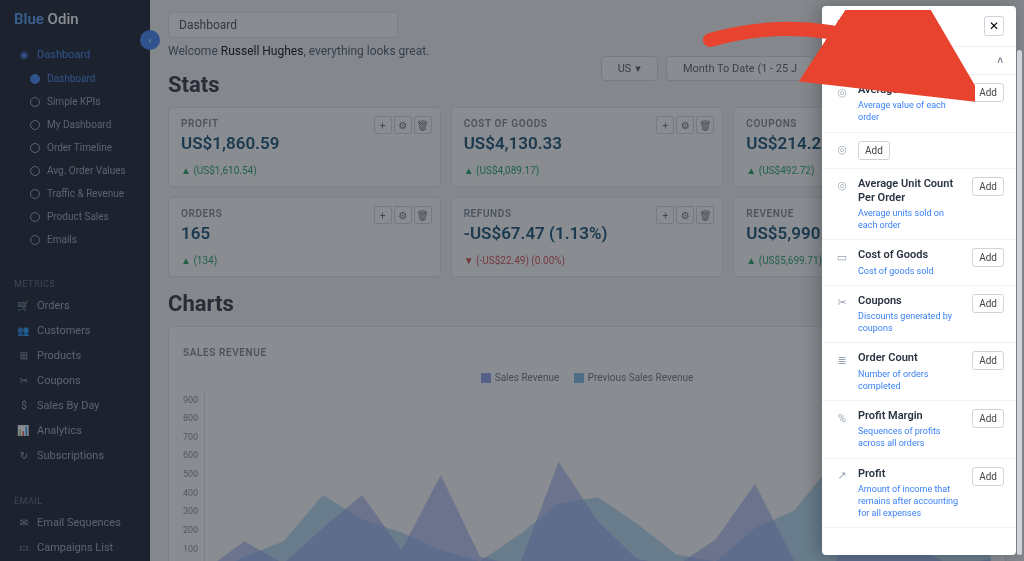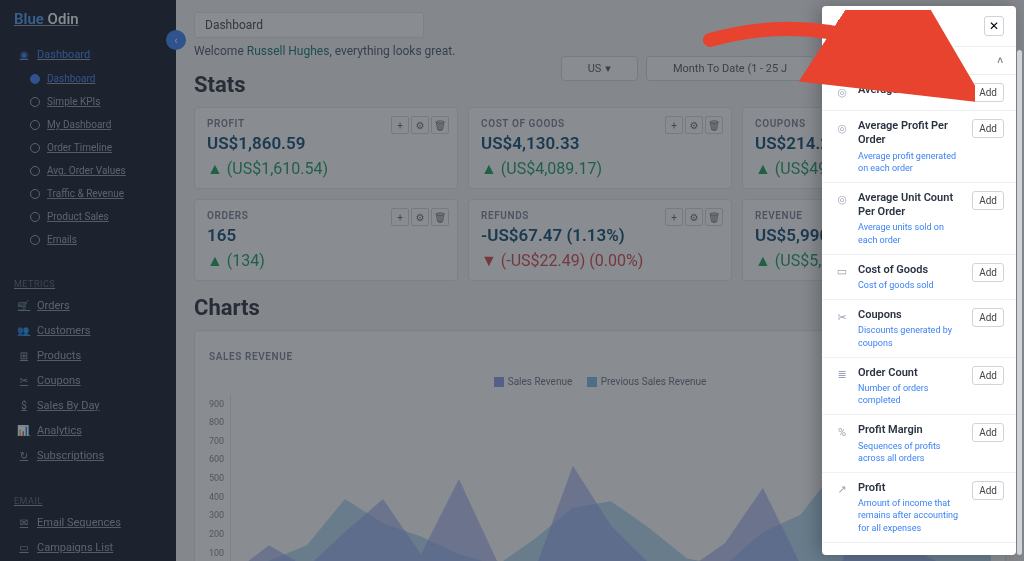--- a/index.html
+++ b/index.html
@@ -1,40 +1,40 @@
 <!DOCTYPE html>
 <html><head>
 <meta charset="utf-8">
 <style>
 * { margin:0; padding:0; box-sizing:border-box; font-family:-apple-system,Segoe UI,Roboto,sans-serif; }
 body { width:1024px; height:561px; overflow:hidden; background:#f4f5f7; position:relative; }
 .app { display:flex; height:100%; }
-.sidebar { width:176px; background:#101724; color:#8a94a6; font-size:11px; padding:10px 0; position:relative; flex-shrink:0;text-decoration:underline; }
+.sidebar { width:150px; background:#101724; color:#8a94a6; font-size:11px; padding:10px 0; position:relative; flex-shrink:0; }
 .brand { color:#fff; font-size:15px; padding:0 14px 14px; font-weight:500; }
 .brand b { color:#4e9cf5; font-weight:600; }
 .collapse { position:absolute; right:-10px; top:30px; width:20px; height:20px; background:#3b82f6; border-radius:50%; display:flex; align-items:center; justify-content:center; color:#fff; font-size:10px; }
 .nav-sec { padding:4px 14px; color:#5a6378; font-size:9px; letter-spacing:.5px; margin-top:24px; }
 .nav-item { padding:6px 14px 6px 18px; display:flex; align-items:center; gap:7px; cursor:pointer; color:#9aa3b5; }
 .nav-item.sel { color:#3b82f6; }
 .nav-item.sub { padding-left:30px; font-size:10px; }
 .nav-item .ic { width:12px; height:12px; display:inline-flex; align-items:center; justify-content:center; font-size:10px;}
 .nav-item.sub .ic { width:10px; height:10px; border:1.3px solid currentColor; border-radius:50%; }
 .nav-item.sub.sel .ic { background:#3b82f6; border-color:#3b82f6;}
 .main { flex:1; padding:12px 18px; overflow:hidden; }
 .breadcrumb { background:#fff; border:1px solid #e2e5ea; padding:5px 10px; width:230px; font-size:12px; color:#444; border-radius:3px; }
 .welcome { font-size:12px; color:#4a5568; margin-top:6px; }
-.welcome a { color:#0f766e; text-decoration:none;text-align:right; }
+.welcome a { color:#000000; text-decoration:none;text-align:right; }
 .topright { position:absolute; right:210px; top:56px; display:flex; gap:8px; }
-.pill { background:#fff; border:1px solid #d6dae1; padding:5px 26px; font-size:11px; border-radius:4px; color:#555; display:flex; align-items:center; gap:4px;}
+.pill { background:#fff; border:1px solid #d6dae1; padding:5px 16px; font-size:11px; border-radius:4px; color:#555; display:flex; align-items:center; gap:4px;}
 h2 { font-size:22px; font-weight:700; color:#262c36; margin:14px 0 10px; }
 .stats { display:grid; grid-template-columns:repeat(3,1fr); gap:10px; }
 .card { background:#fff; border:1px solid #e2e5ea; border-radius:4px; padding:10px 12px; position:relative; min-height:70px; }
 .card-title { font-size:10px; letter-spacing:.6px; color:#7a8291; font-weight:600; margin-bottom:4px;}
 .card-val { font-size:17px; font-weight:600; color:#0c4a6e; }
-.card-sub { font-size:16px; margin-top:6px;}
+.card-sub { font-size:10px; margin-top:12px;}
 .card-sub.up { color:#1a9e5c;} .card-sub.dn { color:#d14848;}
 .card-actions { position:absolute; right:8px; top:8px; display:flex; gap:2px; }
 .ibtn { width:18px; height:18px; border:1px solid #d6dae1; background:#fff; font-size:10px; display:flex; align-items:center; justify-content:center; color:#666; border-radius:2px;}
 .charts-card { background:#fff; border:1px solid #e2e5ea; border-radius:4px; padding:14px; margin-top:8px; }
 .chart-head { display:flex; justify-content:space-between; align-items:center;}
 .chart-title { font-size:10px; letter-spacing:.6px; color:#7a8291; font-weight:600;}
 .chart-sel { border:1px solid #d6dae1; padding:4px 8px; font-size:11px; border-radius:3px; color:#555;}
 .legend { text-align:center; font-size:10px; color:#6b7280; margin-top:8px;}
 .lg { display:inline-flex; align-items:center; gap:4px; margin:0 6px;}
 .sw { width:10px; height:10px; background:#8b9ef0; display:inline-block;}
@@ -280,29 +280,26 @@
   </div>
   <div class="panel-sec">
       <span>KPIS</span>
       <span>˄</span>
     </div>
   <div class="kpi-list" id="kpilist">
       <div class="kpi">
         <div class="kpi-ic">◎</div>
         <div class="kpi-body">
           <div class="kpi-name">Average Order Value</div>
+          <div class="kpi-desc">Average value of each order</div>
         </div>
         <button class="addbtn">Add</button>
       </div>
       <div class="kpi">
         <div class="kpi-ic">◎</div>
-        <div class="kpi-body">
-          <div class="kpi-name">Average Profit Per Order</div>
-          <div class="kpi-desc">Average profit generated on each order</div>
-        </div>
         <button class="addbtn">Add</button>
       </div>
       <div class="kpi">
         <div class="kpi-ic">◎</div>
         <div class="kpi-body">
           <div class="kpi-name">Average Unit Count Per Order</div>
           <div class="kpi-desc">Average units sold on each order</div>
         </div>
         <button class="addbtn">Add</button>
       </div>

